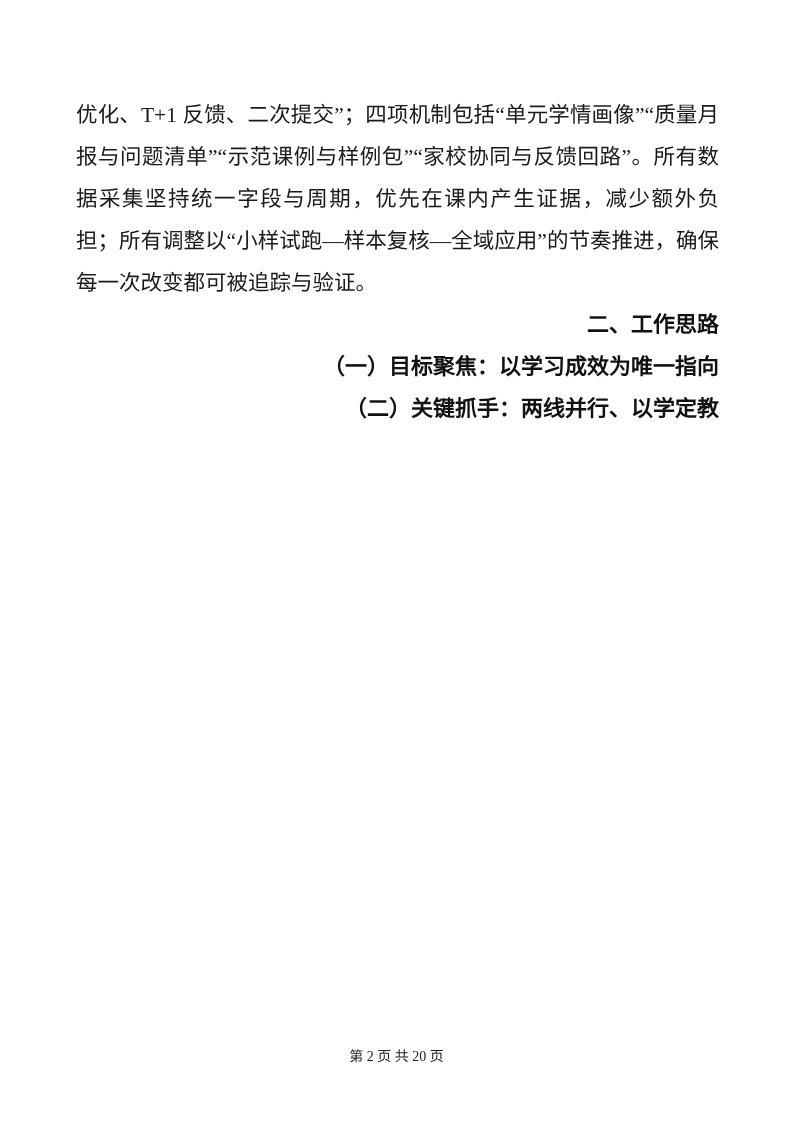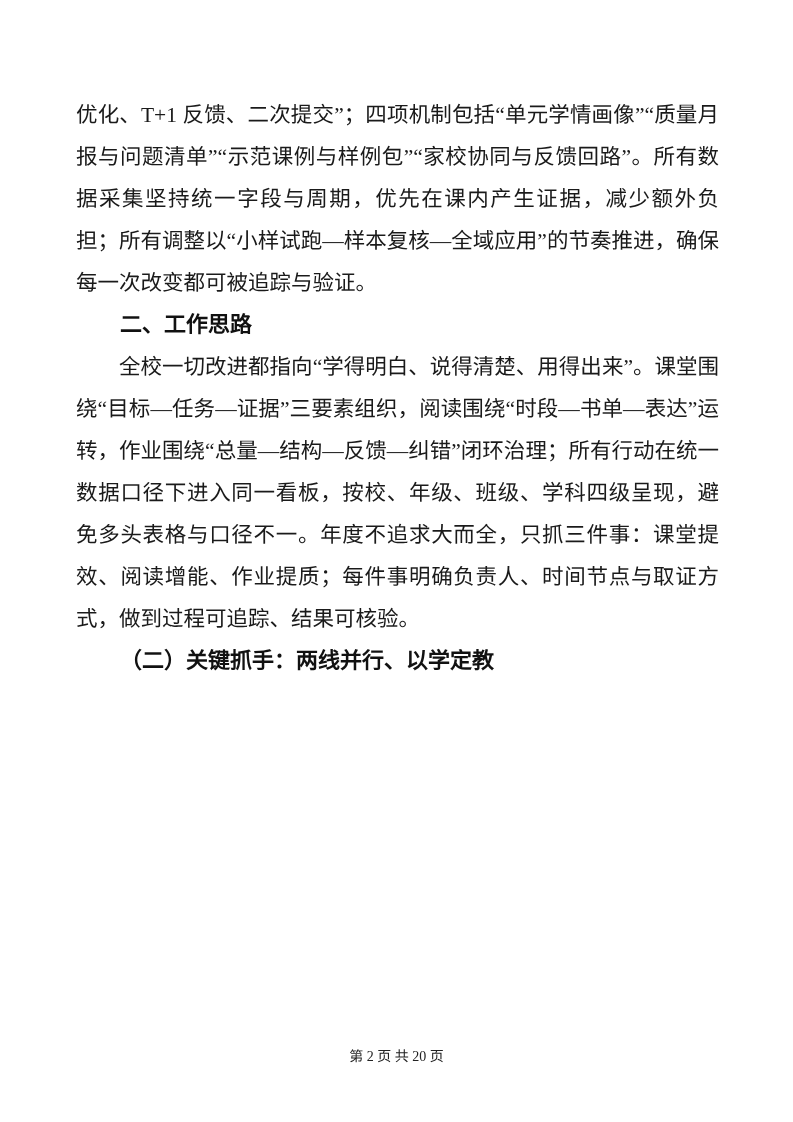--- a/index.html
+++ b/index.html
@@ -33,21 +33,21 @@
   .body-para.no-indent {
     text-indent: 0;
   }
   .heading-1, .heading-2 {
     margin: 0;
     font-family: "Liberation Sans", "DejaVu Sans", sans-serif;
     font-weight: bold;
     font-size: 22px;
     line-height: 42px;
     text-indent: 2em;
-    text-align: left;
+    text-align: right;
     color: #111111;
   }
   .page-footer {
     position: absolute;
     left: 0;
     right: 0;
     bottom: 56px;
     text-align: center;
     font-size: 14px;
     line-height: 18px;
@@ -55,20 +55,20 @@
     font-family: "Liberation Serif", "DejaVu Serif", serif;
   }
 </style>
 </head>
 <body>
 
 <div class="page">
   <div class="content">
     <p class="body-para no-indent">优化、T+1 反馈、二次提交”；四项机制包括“单元学情画像”“质量月报与问题清单”“示范课例与样例包”“家校协同与反馈回路”。所有数据采集坚持统一字段与周期，优先在课内产生证据，减少额外负担；所有调整以“小样试跑—样本复核—全域应用”的节奏推进，确保每一次改变都可被追踪与验证。</p>
     <h2 class="heading-1">二、工作思路</h2>
-    <p class="body-para">全校一切改进都指向“学得明白、说得清楚、用得出来”。课堂围绕“目标—任务—证据”三要素组织，阅读围绕“时段—书单—表达”运转，作业围绕“总量—结构—反馈—纠错”闭环治理；所有行动在统一数据口径下进入同一看板，按校、年级、班级、学科四级呈现，避免多头表格与口径不一。年度不追求大而全，只抓三件事：课堂提效、阅读增能、作业提质；每件事明确负责人、时间节点与取证方式，做到过程可追踪、结果可核验。</p>
+    <h3 class="heading-2">（一）目标聚焦：以学习成效为唯一指向</h3>
     <h3 class="heading-2">（二）关键抓手：两线并行、以学定教</h3>
   </div>
 
   <div class="page-footer">
     <span>第 2 页 共 20 页</span>
   </div>
 </div>
 
 </body></html>

